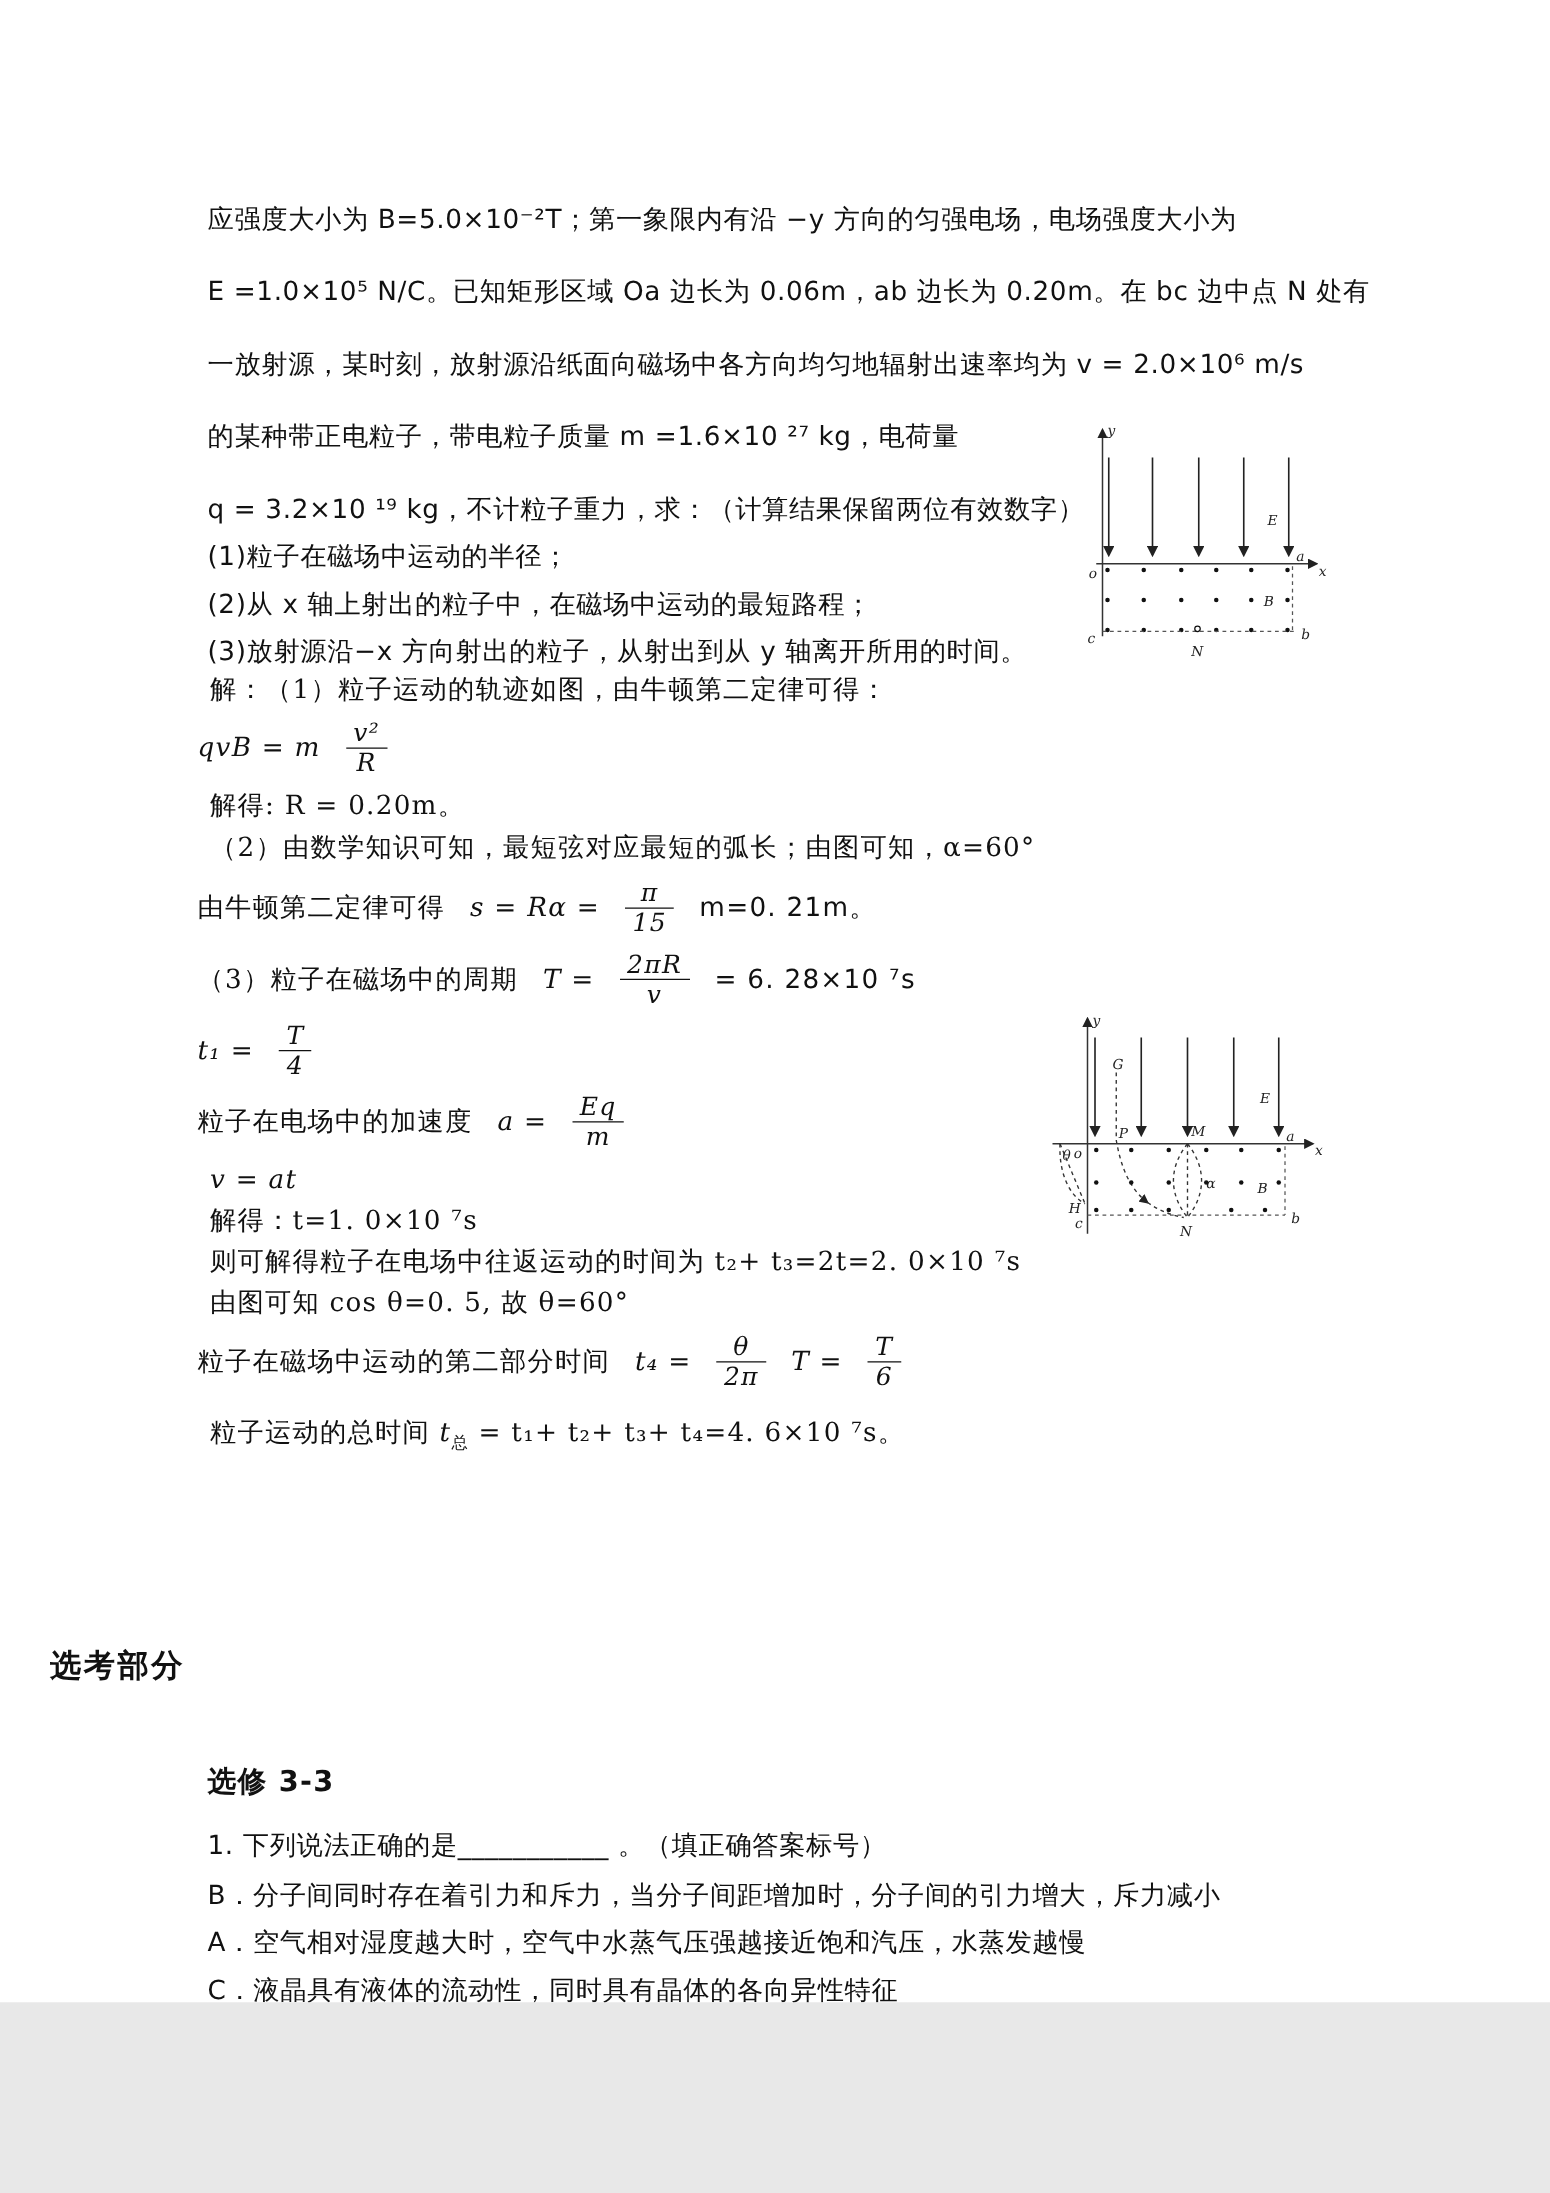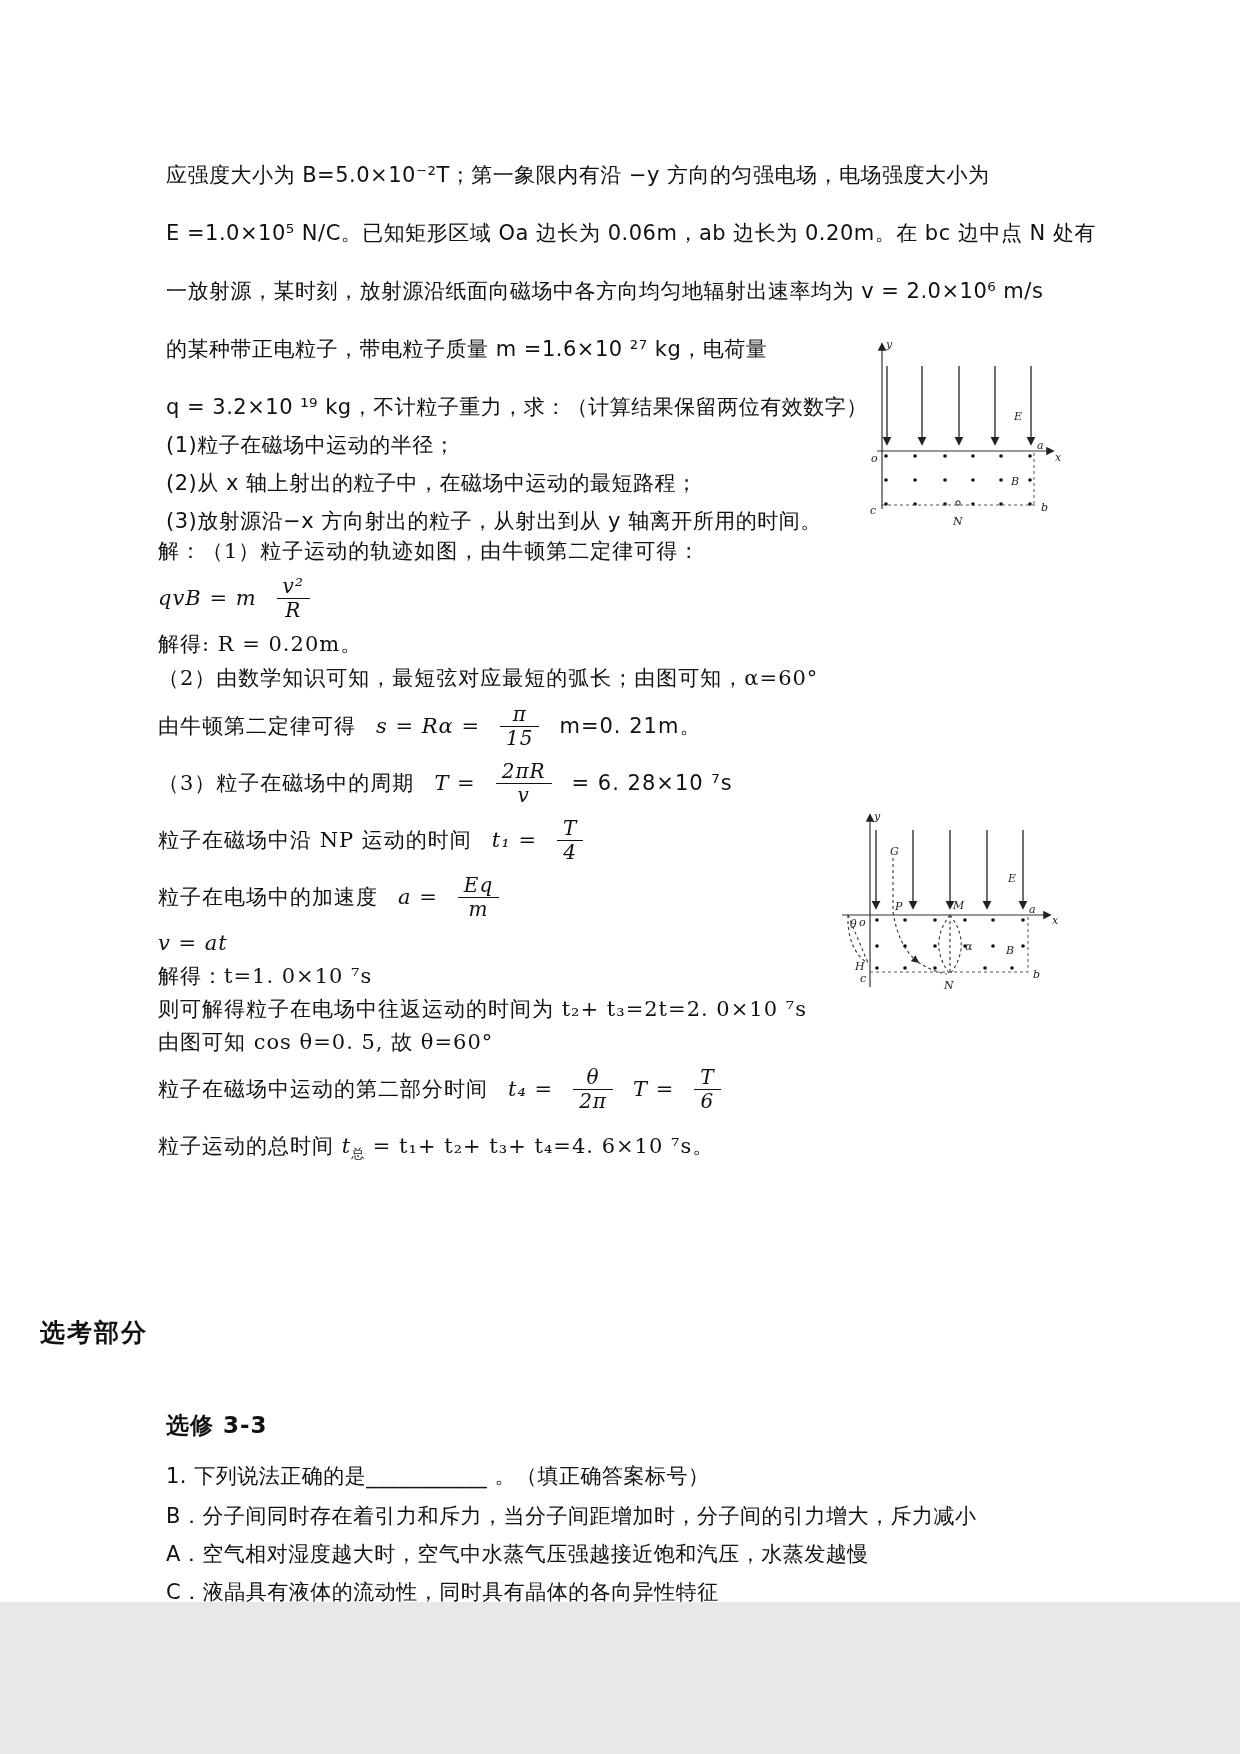--- a/index.html
+++ b/index.html
@@ -8,21 +8,21 @@
   
   .sans{font-family:"DejaVu Sans",sans-serif;}
   
   .kai{font-family:"DejaVu Serif",serif;}
   .mv{font-family:"DejaVu Serif",serif;font-style:italic;}
 
   .intro{position:absolute;left:166px;top:146px;width:950px;font-size:21px;line-height:58px;letter-spacing:0.5px;}
   .questions{position:absolute;left:166px;top:426px;width:860px;font-size:21px;line-height:38px;letter-spacing:0.5px;}
 
   .solution{position:absolute;left:158px;top:535px;width:760px;font-size:21px;}
-  .sol-line{line-height:33px;letter-spacing:1px;}
+  .sol-line{line-height:33px;letter-spacing:1px;margin-left:10px;}
   .sol-line.tall{line-height:35px;}
   .f-line{display:flex;align-items:center;margin:3px 0;min-height:54px;gap:20px;letter-spacing:1px;}
   .frac{display:inline-block;text-align:center;vertical-align:middle;
         font-family:"DejaVu Serif",serif;font-style:italic;font-size:20px;line-height:1.15;}
   .frac .num{display:block;border-bottom:1.4px solid #111;padding:0 6px;}
   .frac .den{display:block;padding:0 6px;}
   .sub-cjk{font-size:13px;vertical-align:sub;font-style:normal;font-family:"DejaVu Serif",serif;}
 
   .section-heading{position:absolute;left:0;top:1316px;width:100%;text-align:left;
         font-size:25px;font-weight:bold;letter-spacing:2px;padding-left:40px;}
@@ -137,21 +137,20 @@
       <span class="kai">（3）粒子在磁场中的周期</span>
       <span class="mv">T =</span>
       <span class="frac">
         <span class="num">2πR</span>
         <span class="den">v</span>
       </span>
       <span>= 6. 28×10 ⁷s</span>
     </div>
 
     <div class="f-line">
-      <span class="kai">粒子在磁场中沿 NP 运动的时间</span>
       <span class="mv">t₁ =</span>
       <span class="frac">
         <span class="num">T</span>
         <span class="den">4</span>
       </span>
     </div>
 
     <div class="f-line">
       <span class="kai">粒子在电场中的加速度</span>
       <span class="mv">a =</span>

